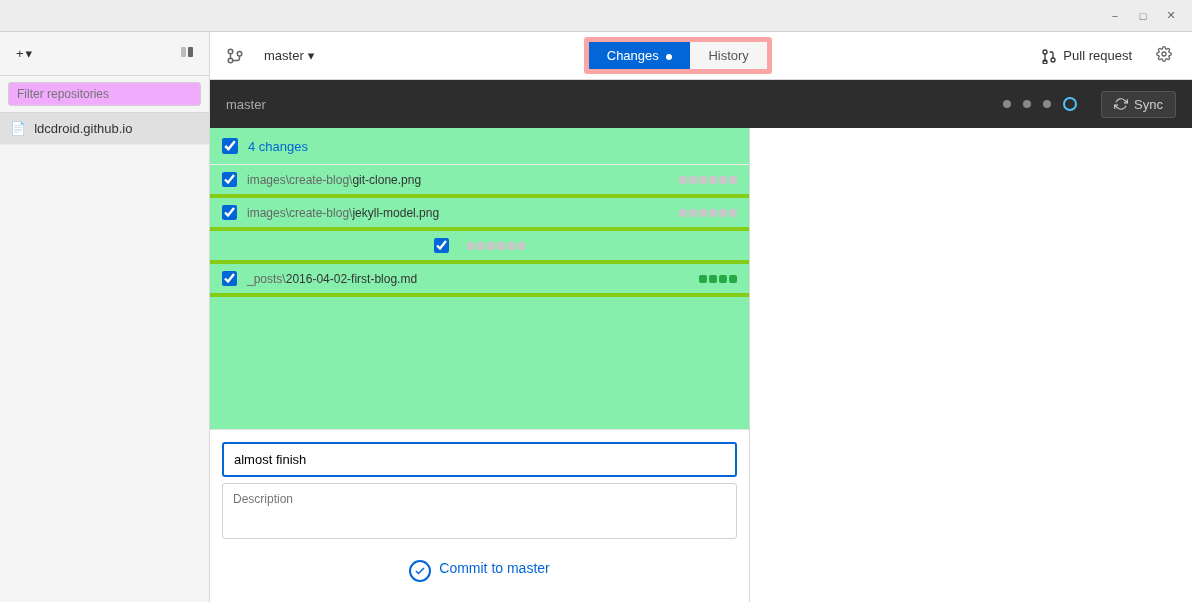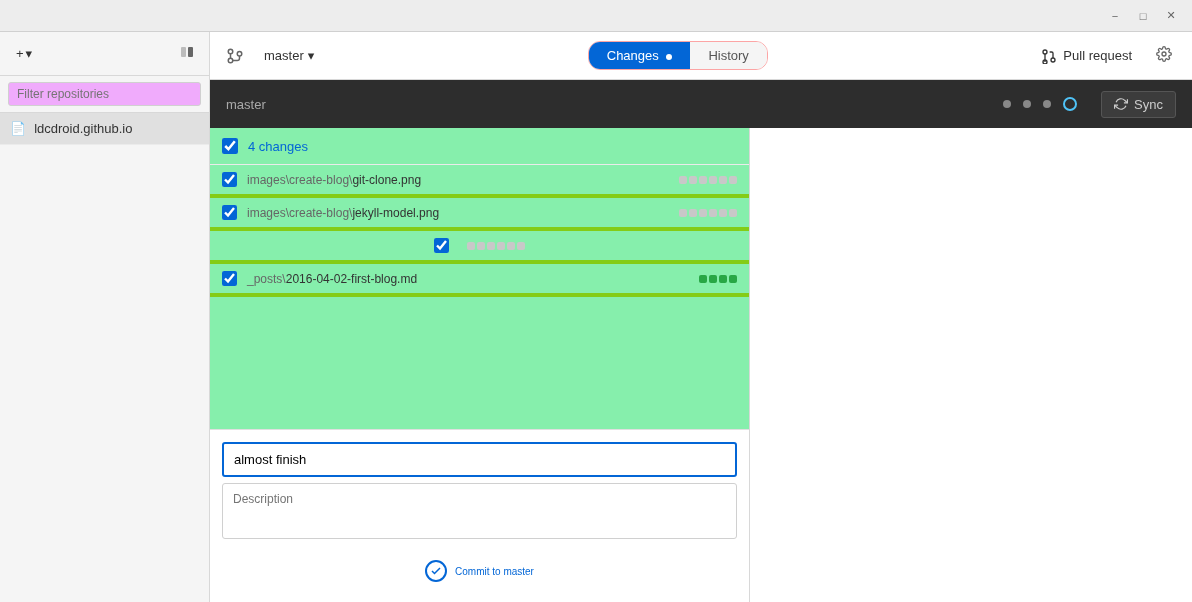--- a/index.html
+++ b/index.html
@@ -24,21 +24,21 @@
     .repo-icon { color: #888; font-size: 13px; }
     .repo-name { font-size: 13px; color: #333; }
 
     
     .main-content { flex: 1; display: flex; flex-direction: column; background: #86efac; }
 
     
     .top-nav { height: 48px; background: white; border-bottom: 1px solid #d8d8d8; display: flex; align-items: center; padding: 0 16px; gap: 12px; }
     .branch-selector { display: flex; align-items: center; gap: 4px; cursor: pointer; padding: 4px 8px; border-radius: 3px; color: #333; font-size: 13px; }
     .nav-spacer { flex: 1; }
-    .tab-group { display: flex; border: 1px solid #fca5a5; border-radius: 12px; overflow: hidden; }
+    .tab-group { display: flex; border: 5px solid #fca5a5; border-radius: 3px; overflow: hidden; }
     .tab-btn { padding: 6px 18px; border: none; cursor: pointer; font-size: 13px; background: #f5f5f5; color: #555; }
     .tab-btn.active { background: #0366d6; color: white; }
     .tab-btn.active .dot { display: inline-block; width: 6px; height: 6px; background: white; border-radius: 50%; margin-left: 4px; vertical-align: middle; }
     .pull-request-btn { display: flex; align-items: center; gap: 6px; background: none; border: none; cursor: pointer; color: #333; font-size: 13px; padding: 4px 8px; border-radius: 3px; }
     .settings-btn { background: none; border: none; cursor: pointer; color: #666; padding: 4px; border-radius: 3px; }
 
     
     .branch-bar { height: 48px; background: #2d2d2d; display: flex; align-items: center; padding: 0 16px; }
     .branch-bar-name { color: #aaa; font-size: 13px; }
     .branch-bar-spacer { flex: 1; }
@@ -62,21 +62,21 @@
     .change-path .file { color: #333; font-weight: 500; }
     .change-indicators { display: flex; gap: 2px; margin-left: 8px; }
     .change-dot { width: 8px; height: 8px; border-radius: 2px; }
     .dot-gray { background: #c8c8c8; }
     .dot-green { background: #28a745; }
 
     
     .commit-area { padding: 12px; border-top: 1px solid #e0e0e0; background: white; }
     .commit-message-input { width: 100%; padding: 8px 10px; border: 2px solid #0366d6; border-radius: 3px; font-size: 13px; outline: none; font-family: inherit; }
     .commit-description { width: 100%; margin-top: 6px; padding: 8px 10px; border: 1px solid #d0d0d0; border-radius: 3px; font-size: 12px; height: 56px; resize: none; font-family: inherit; color: #999; outline: none; }
-    .commit-btn { display: flex; align-items: center; justify-content: center; gap: 8px; width: 100%; padding: 8px; background: none; border: none; cursor: pointer; color: #0366d6; font-size: 10px; margin-top: 10px; }
+    .commit-btn { display: flex; justify-content: center; gap: 8px; width: 100%; padding: 8px; background: none; border: none; cursor: pointer; color: #0366d6; font-size: 14px; margin-top: 10px; }
     .commit-circle { width: 22px; height: 22px; border: 2px solid #0366d6; border-radius: 50%; display: flex; align-items: center; justify-content: center; }
 
     
     .right-panel { flex: 1; background: white; }
 
     
     .win-controls { display: flex; align-items: center; gap: 2px; }
     .win-btn { width: 26px; height: 20px; background: none; border: none; cursor: pointer; color: #666; font-size: 11px; display: flex; align-items: center; justify-content: center; }
   </style>
 </head>

